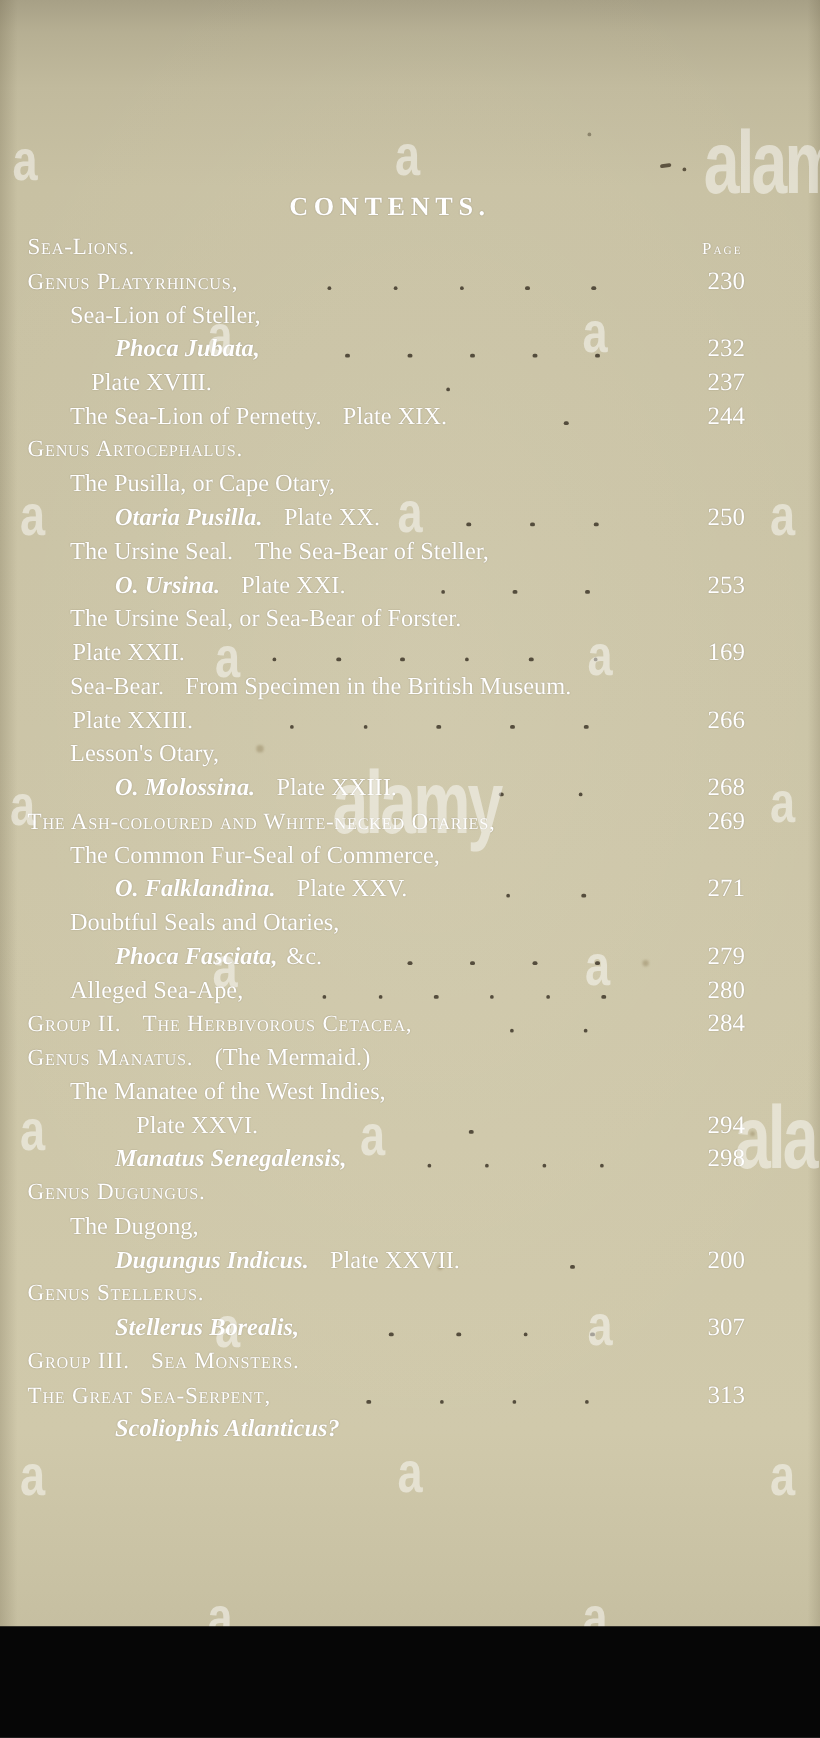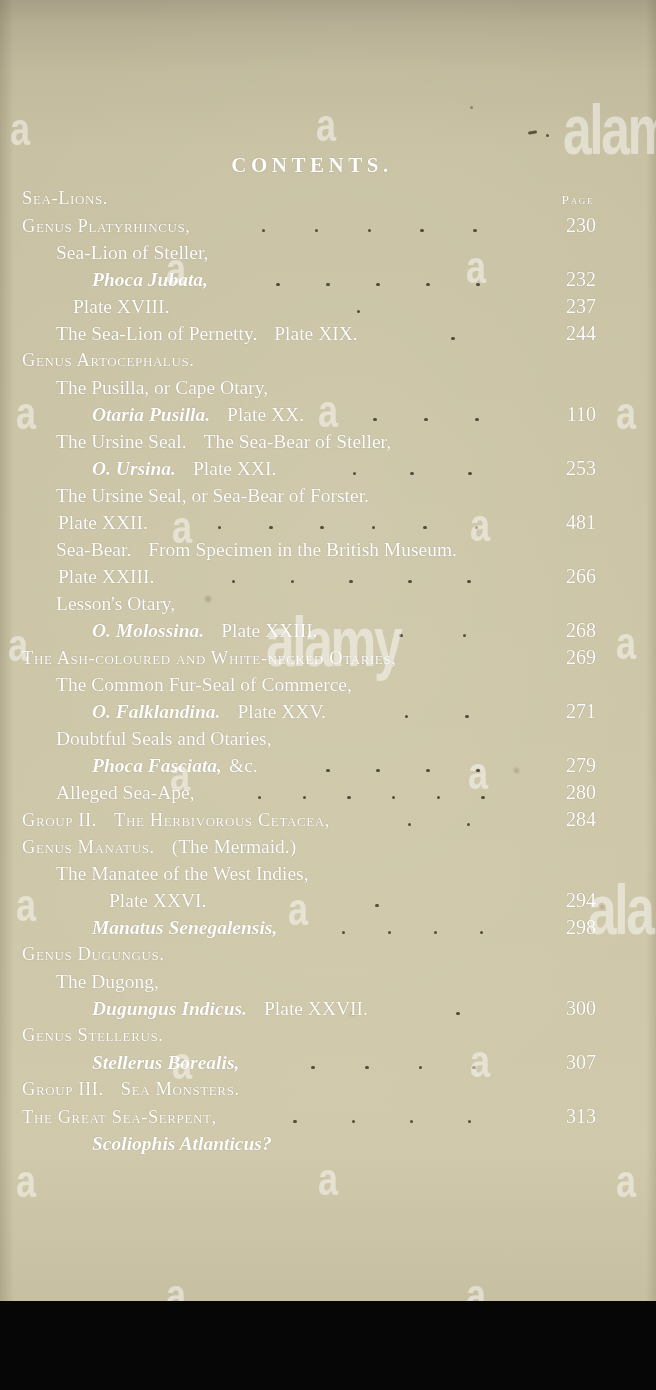--- a/index.html
+++ b/index.html
@@ -124,21 +124,21 @@
           <span class="pg"></span>
         </div>
         <div class="row ind-2">
           <span class="seg it">Otaria Pusilla.</span>
           <span class="seg rm gap">Plate XX.</span>
           <span class="dots">
             <i></i>
             <i></i>
             <i></i>
           </span>
-          <span class="pg">110</span>
+          <span class="pg">250</span>
         </div>
         <div class="row ind-1">
           <span class="seg rm">The Ursine Seal.</span>
           <span class="seg rm gap">The Sea-Bear of Steller,</span>
           <span class="dots"></span>
           <span class="pg"></span>
         </div>
         <div class="row ind-2">
           <span class="seg it">O. Ursina.</span>
           <span class="seg rm gap">Plate XXI.</span>
@@ -157,21 +157,21 @@
         <div class="row ind-1x">
           <span class="seg rm">Plate XXII.</span>
           <span class="dots">
             <i></i>
             <i></i>
             <i></i>
             <i></i>
             <i></i>
             <i></i>
           </span>
-          <span class="pg">481</span>
+          <span class="pg">169</span>
         </div>
         <div class="row ind-1">
           <span class="seg rm">Sea-Bear.</span>
           <span class="seg rm gap">From Specimen in the British Museum.</span>
           <span class="dots"></span>
           <span class="pg"></span>
         </div>
         <div class="row ind-1x">
           <span class="seg rm">Plate XXIII.</span>
           <span class="dots">
@@ -290,21 +290,21 @@
           <span class="seg rm">The Dugong,</span>
           <span class="dots"></span>
           <span class="pg"></span>
         </div>
         <div class="row ind-2">
           <span class="seg it">Dugungus Indicus.</span>
           <span class="seg rm gap">Plate XXVII.</span>
           <span class="dots">
             <i></i>
           </span>
-          <span class="pg">300</span>
+          <span class="pg">200</span>
         </div>
         <div class="row ind-0">
           <span class="seg sc">Genus Stellerus.</span>
           <span class="dots"></span>
           <span class="pg"></span>
         </div>
         <div class="row ind-2">
           <span class="seg it">Stellerus Borealis,</span>
           <span class="dots">
             <i></i>

